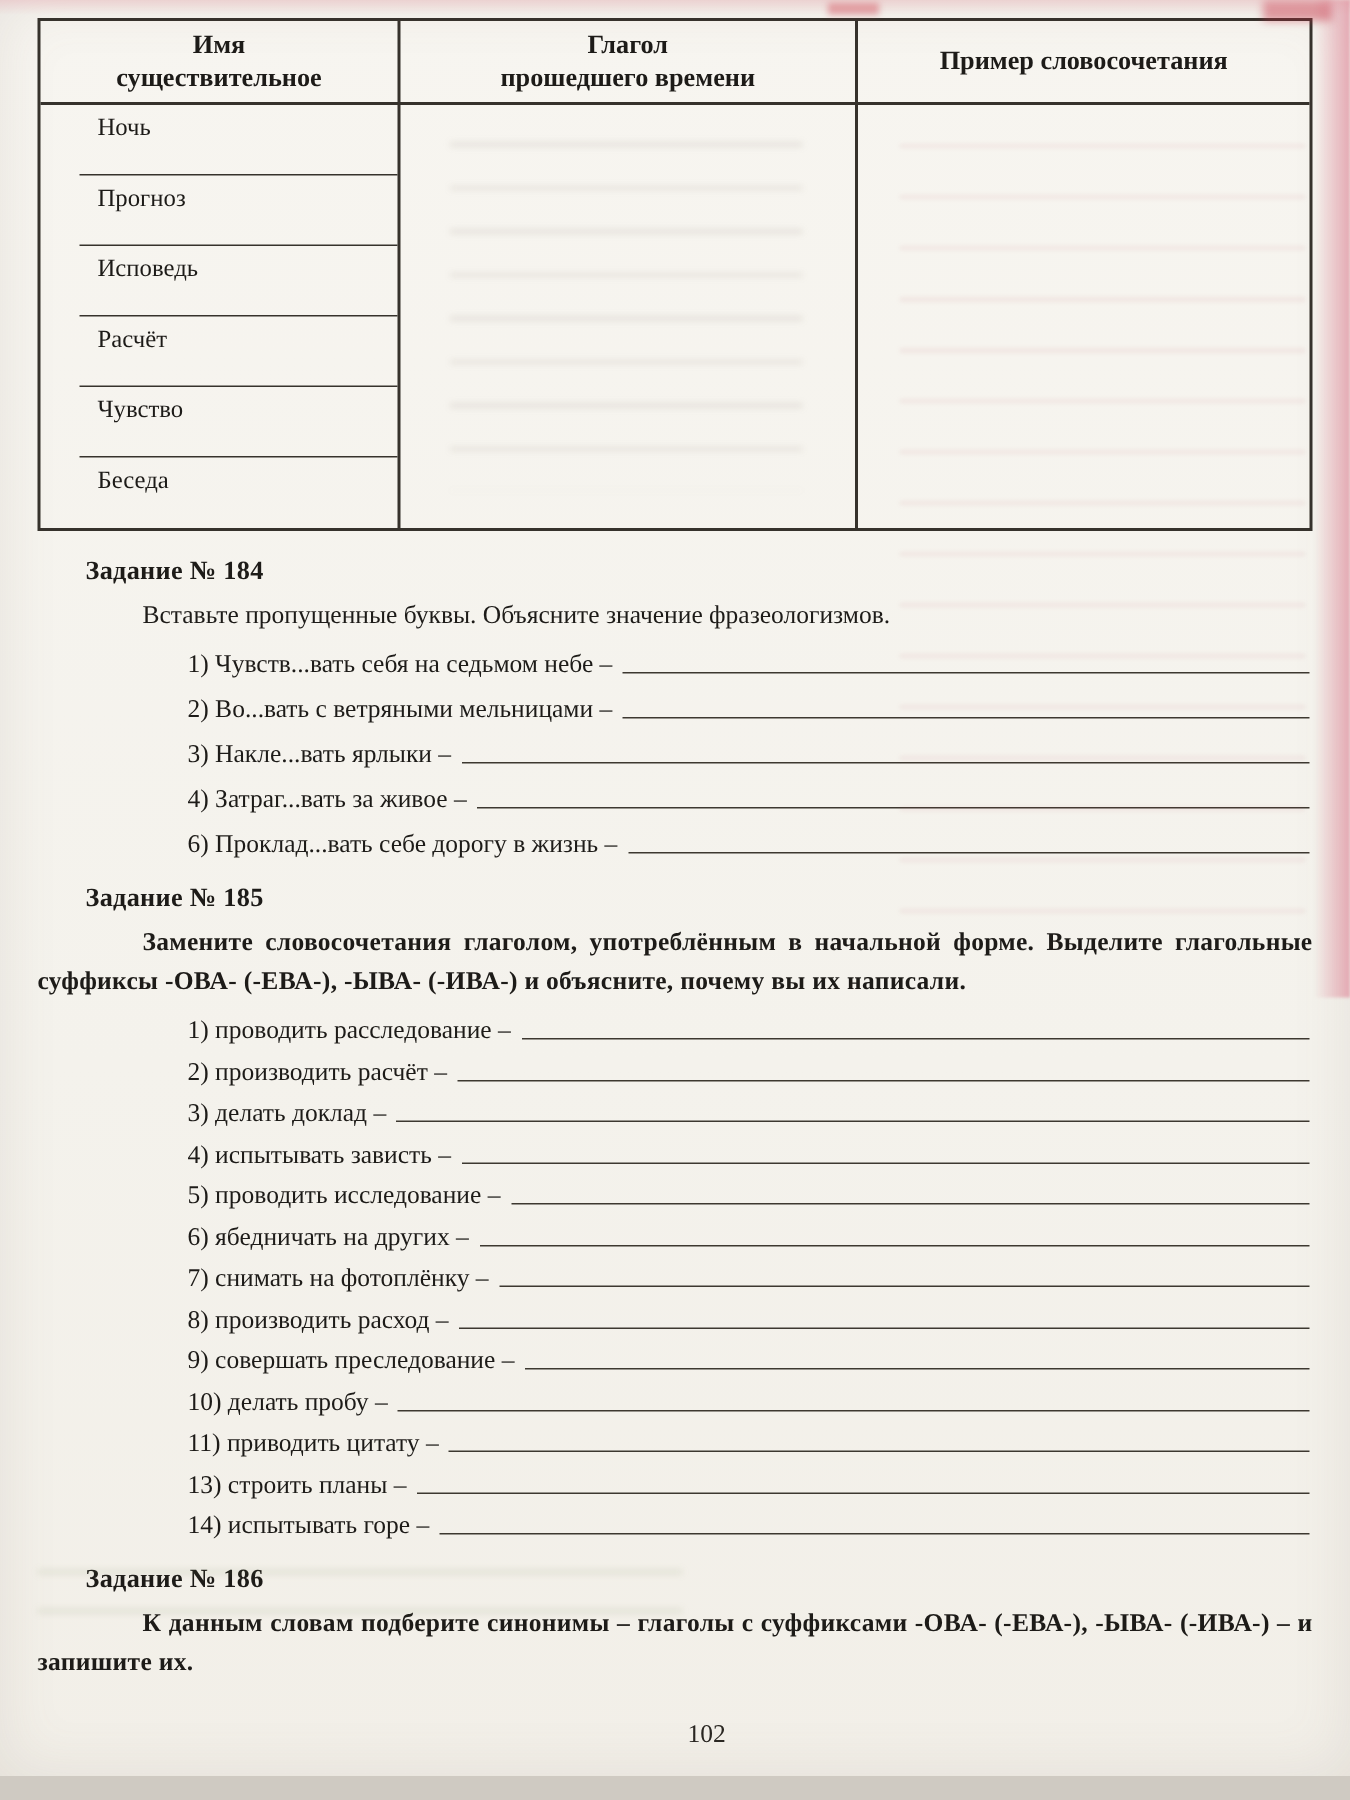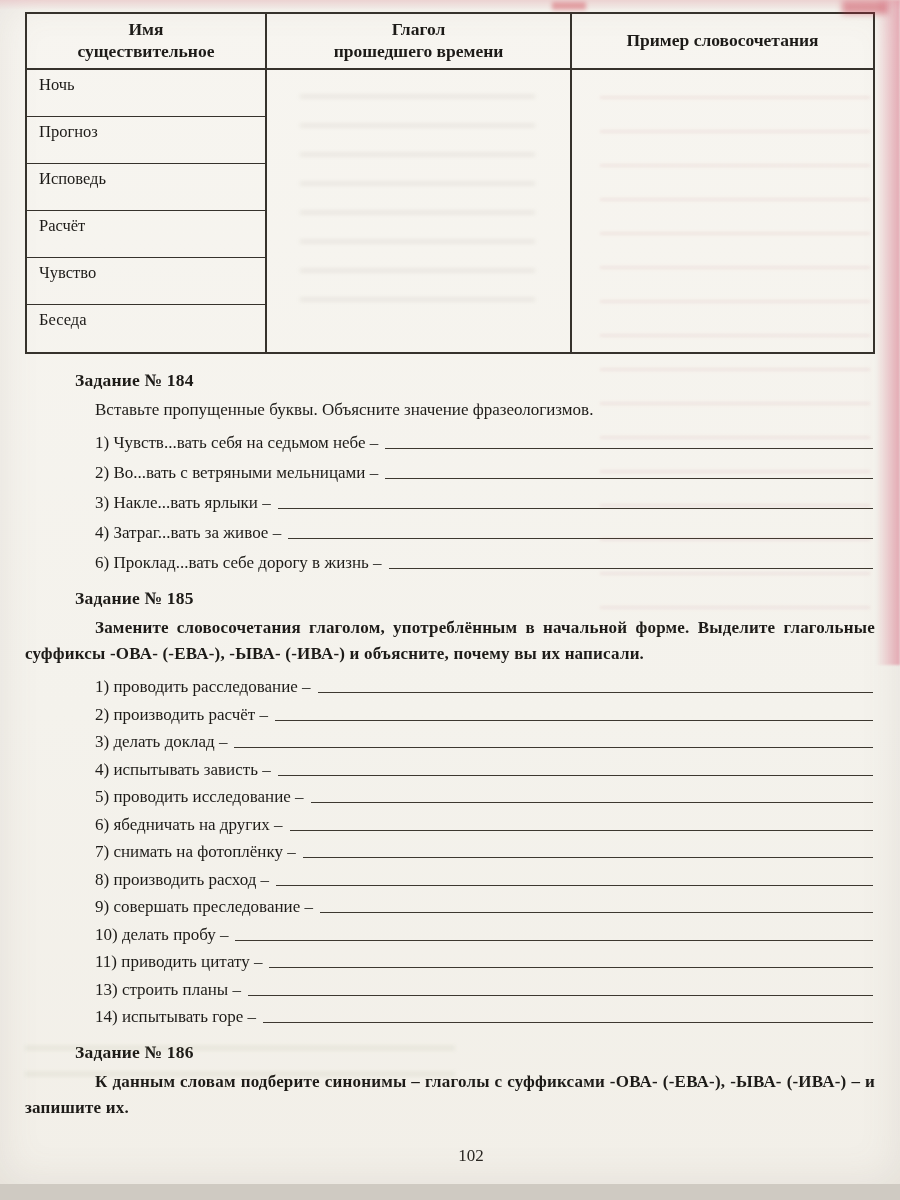--- a/index.html
+++ b/index.html
@@ -24,40 +24,40 @@
     border-bottom: 2px solid #36322c;
   }
   .th {
     display:flex; align-items:center; justify-content:center;
     text-align:center; font-weight:700; font-size:17.5px; line-height:1.25;
     white-space: pre-line; padding: 5px 8px; min-height: 46px;
     border-right: 2px solid #36322c;
   }
   .th:last-child { border-right: none; }
   .tbody { display: grid; grid-template-columns: 240px 305px 1fr; }
-  .noun-col { border-right: 2px solid #36322c; }
+  .noun-col { border-right: 2px solid #36322c; margin-left: 26px; }
   .noun-cell {
     height: 47px; padding: 5px 12px; font-size: 16.5px;
     border-bottom: 1.6px solid #36322c;
   }
   .noun-cell:last-child { border-bottom: none; }
   .mid-col { border-right: 2px solid #36322c; }
 
   
   .task-heading {
     font-weight: 700; font-size: 17.5px;
-    margin: 16px 0 6px 50px; letter-spacing: .2px;
+    margin: 16px 0 6px 32px; letter-spacing: .2px;
   }
   .instruction {
     font-size: 17px; line-height: 1.5;
     text-indent: 70px; text-align: justify;
   }
   .instruction.bold { font-weight: 700; letter-spacing: .2px; }
 
-  .items { margin: 10px 0 0 70px; }
+  .items { margin: 10px 0 0 100px; }
   .item { display: flex; align-items: flex-end; font-size: 17px; line-height: 1.05; }
   .items-184 .item { margin-bottom: 10px; }
   .items-185 .item { margin-bottom: 7.5px; }
   .item-text { white-space: nowrap; }
   .blank {
     flex: 1 1 auto; min-width: 40px;
     border-bottom: 1.4px solid #3d3830;
     margin: 0 2px 3px 7px; height: 1em;
   }
 

